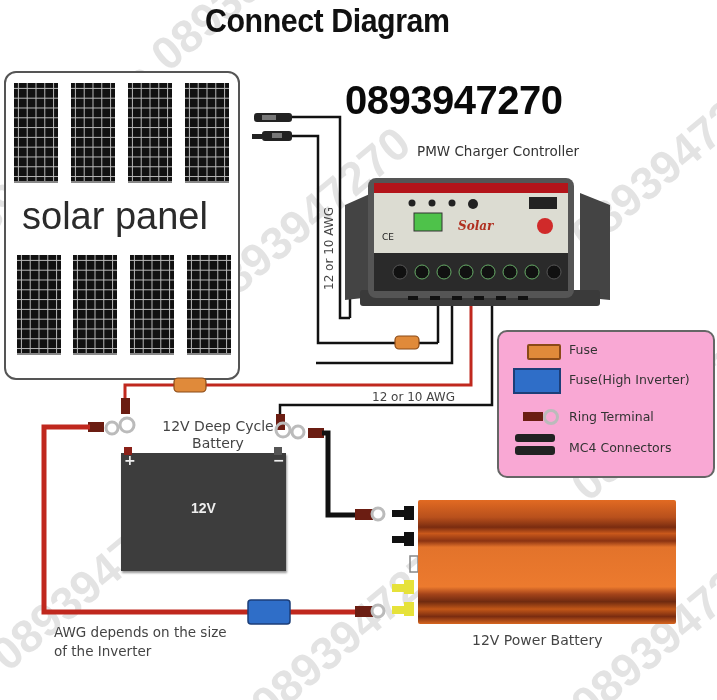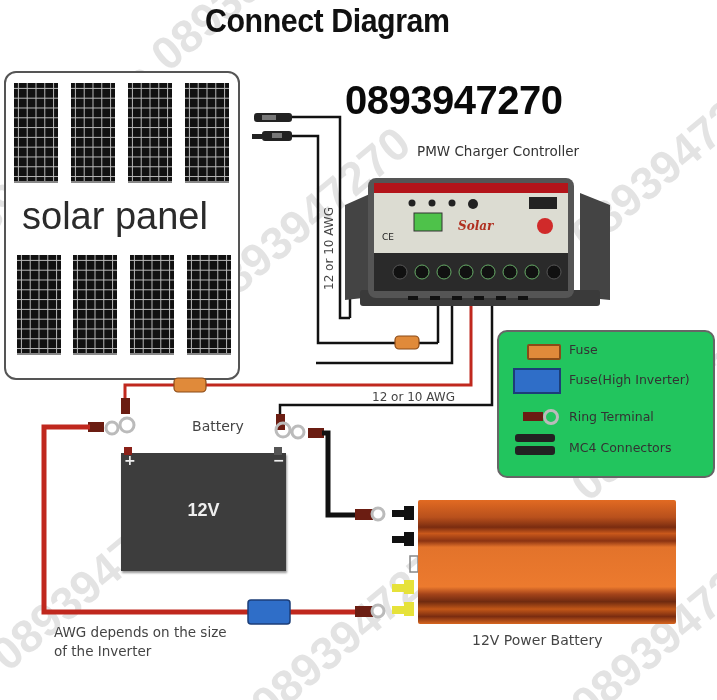--- a/index.html
+++ b/index.html
@@ -14,31 +14,31 @@
       linear-gradient(to right, transparent 0, transparent 4px, #bbb 4px, #bbb 5px, transparent 5px),
       linear-gradient(to bottom, transparent 0, transparent 5px, #bbb 5px, #bbb 6px, transparent 6px);
     background-size:8.8px 100%, 100% 9.8px;
     border-bottom:2px solid #888;
   }
   #panel-label { left:22px; top:195px; font-family:"Liberation Sans", sans-serif; font-size:38px; color:#2b2b2b; letter-spacing:0px; }
   #awg-vert { left:322px; top:205px; font-size:12px; color:#444; transform:rotate(-90deg); transform-origin:left top; white-space:nowrap; }
   #awg-horiz { left:372px; top:390px; font-size:12px; color:#444; }
   #battery-label { left:148px; top:418px; font-size:14px; color:#444; text-align:center; line-height:17px; width:140px; }
   #battery { left:121px; top:453px; width:165px; height:118px; background:#3d3d3d; box-shadow:1px 2px 2px #999; }
-  #battery-volt { left:121px; top:500px; width:165px; text-align:center; color:#eee; font-weight:bold; font-size:18px; font-family:"Liberation Sans", sans-serif; }
+  #battery-volt { left:121px; top:500px; width:165px; text-align:center; color:#eee; font-weight:bold; font-size:14px; font-family:"Liberation Sans", sans-serif; }
   .term { position:absolute; width:8px; height:8px; background:#555; top:447px; }
   #plus { left:124px; top:452px; color:#eee; font-size:14px; font-weight:bold; }
   #minus { left:273px; top:452px; color:#eee; font-size:14px; font-weight:bold; }
   #inv-note { left:54px; top:623px; font-size:13.5px; color:#444; line-height:19px; }
   #inverter { left:418px; top:500px; width:258px; height:124px; background:#e76a1d; border-radius:2px;
     background-image:
       linear-gradient(to bottom, #e26a22 0, #b8501c 14%, #7a2c10 22%, #c9581b 27%, #8b3312 33%, #e3732b 38%, #ec7a2e 70%, #a3431a 76%, #6f2a10 82%, #c25718 88%, #7a2c10 94%, #d8661f 100%);
   }
   #inv-label { left:472px; top:632px; font-size:14px; color:#444; }
-  #legend { left:497px; top:330px; width:214px; height:144px; border:2px solid #666; border-radius:10px; background:#22c55e; }
+  #legend { left:497px; top:330px; width:214px; height:144px; border:2px solid #666; border-radius:10px; background:#f9a8d4; }
   .leg-row { position:absolute; left:0; width:214px; font-size:12.5px; color:#333; }
   .leg-txt { position:absolute; left:70px; top:0; white-space:nowrap; }
   .wm { position:absolute; color:rgba(170,170,170,0.33); font-family:"Liberation Sans", sans-serif; font-size:46px; font-weight:bold; white-space:nowrap; transform-origin:left top; pointer-events:none; }
 </style>
 </head>
 <body>
 
 <div class="wm" style="left:140px;top:40px;transform:rotate(-40deg);">0893947270</div>
 <div class="wm" style="left:-60px;top:220px;transform:rotate(-40deg);">0893947270</div>
 <div class="wm" style="left:190px;top:280px;transform:rotate(-40deg);">0893947270</div>
@@ -159,20 +159,21 @@
     <rect x="392" y="606" width="14" height="8"></rect>
       <rect x="404" y="602" width="10" height="14"></rect>
   </g>
   <rect x="410" y="556" width="8" height="16" fill="none" stroke="#888" stroke-width="1.5"></rect>
 </svg>
 
 <div id="awg-vert" class="abs" style="top:290px;">12 or 10 AWG</div>
 <div id="awg-horiz" class="abs">12 or 10 AWG</div>
 
 <div id="battery-label" class="abs">
+  <div>12V Deep Cycle</div>
   <div>Battery</div>
 </div>
 <div id="battery" class="abs"></div>
 <div class="term" style="left:124px;background:#8a2018;"></div>
 <div class="term" style="left:274px;"></div>
 <div id="plus" class="abs">+</div>
 <div id="minus" class="abs">−</div>
 <div id="battery-volt" class="abs">12V</div>
 
 <div id="inverter" class="abs"></div>

